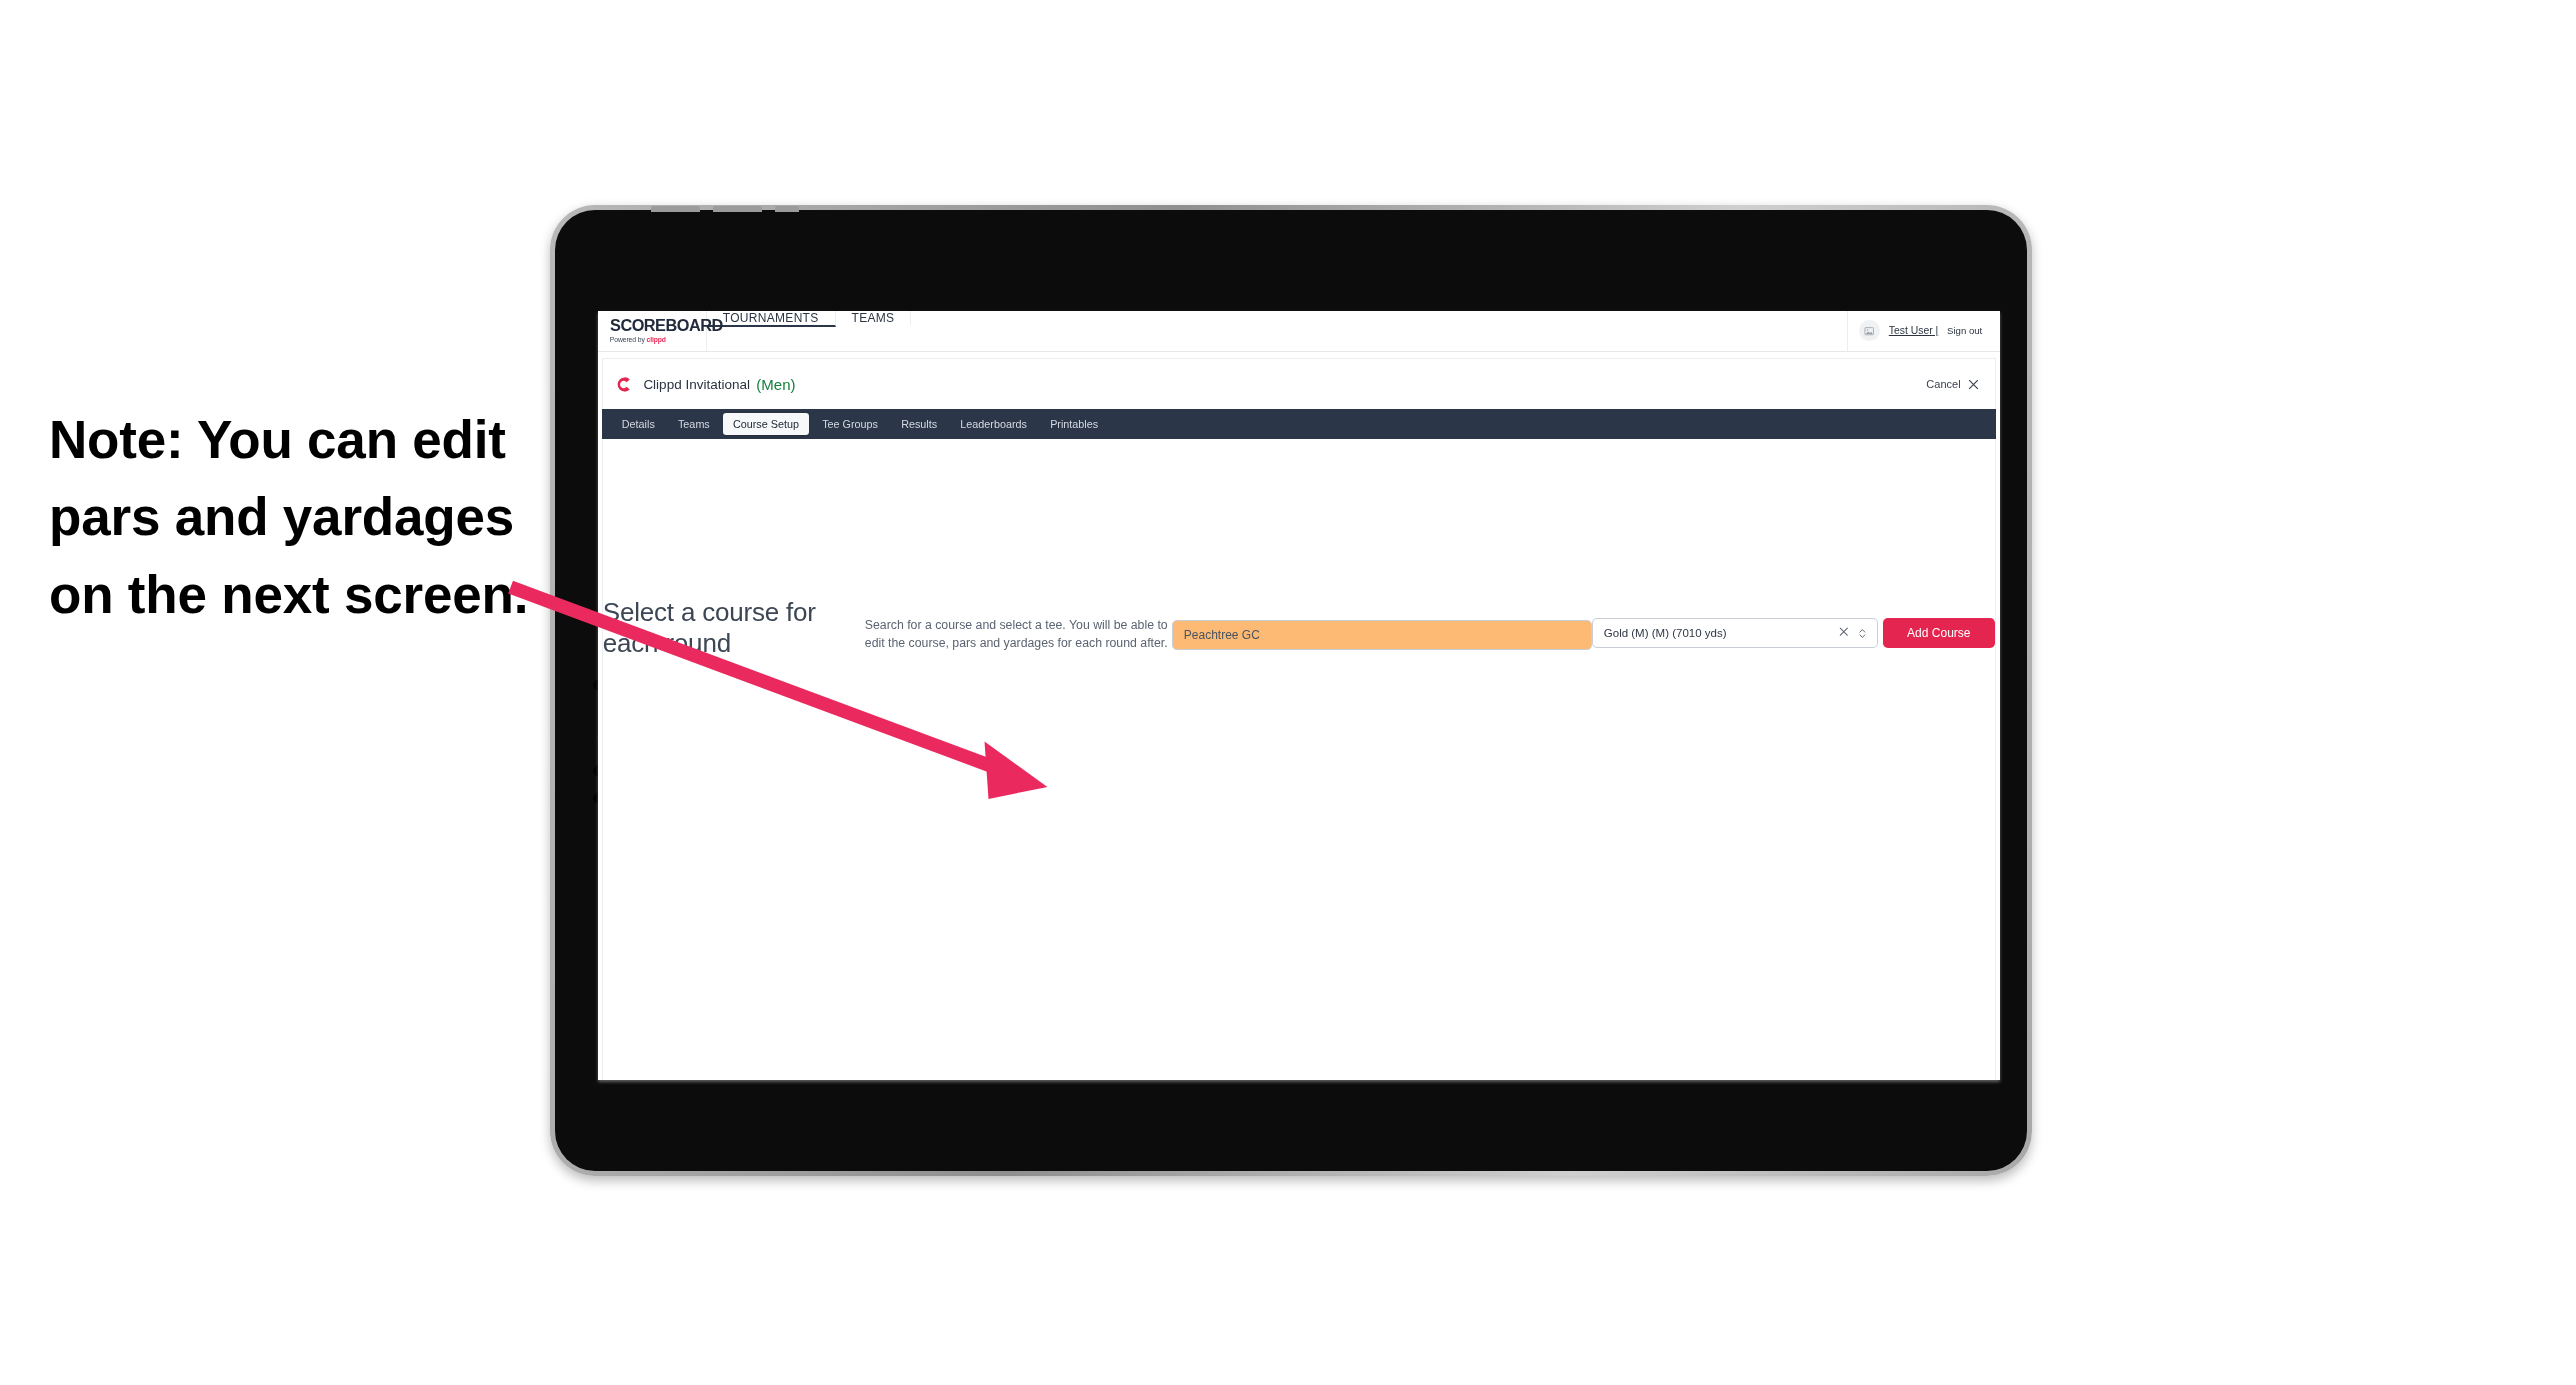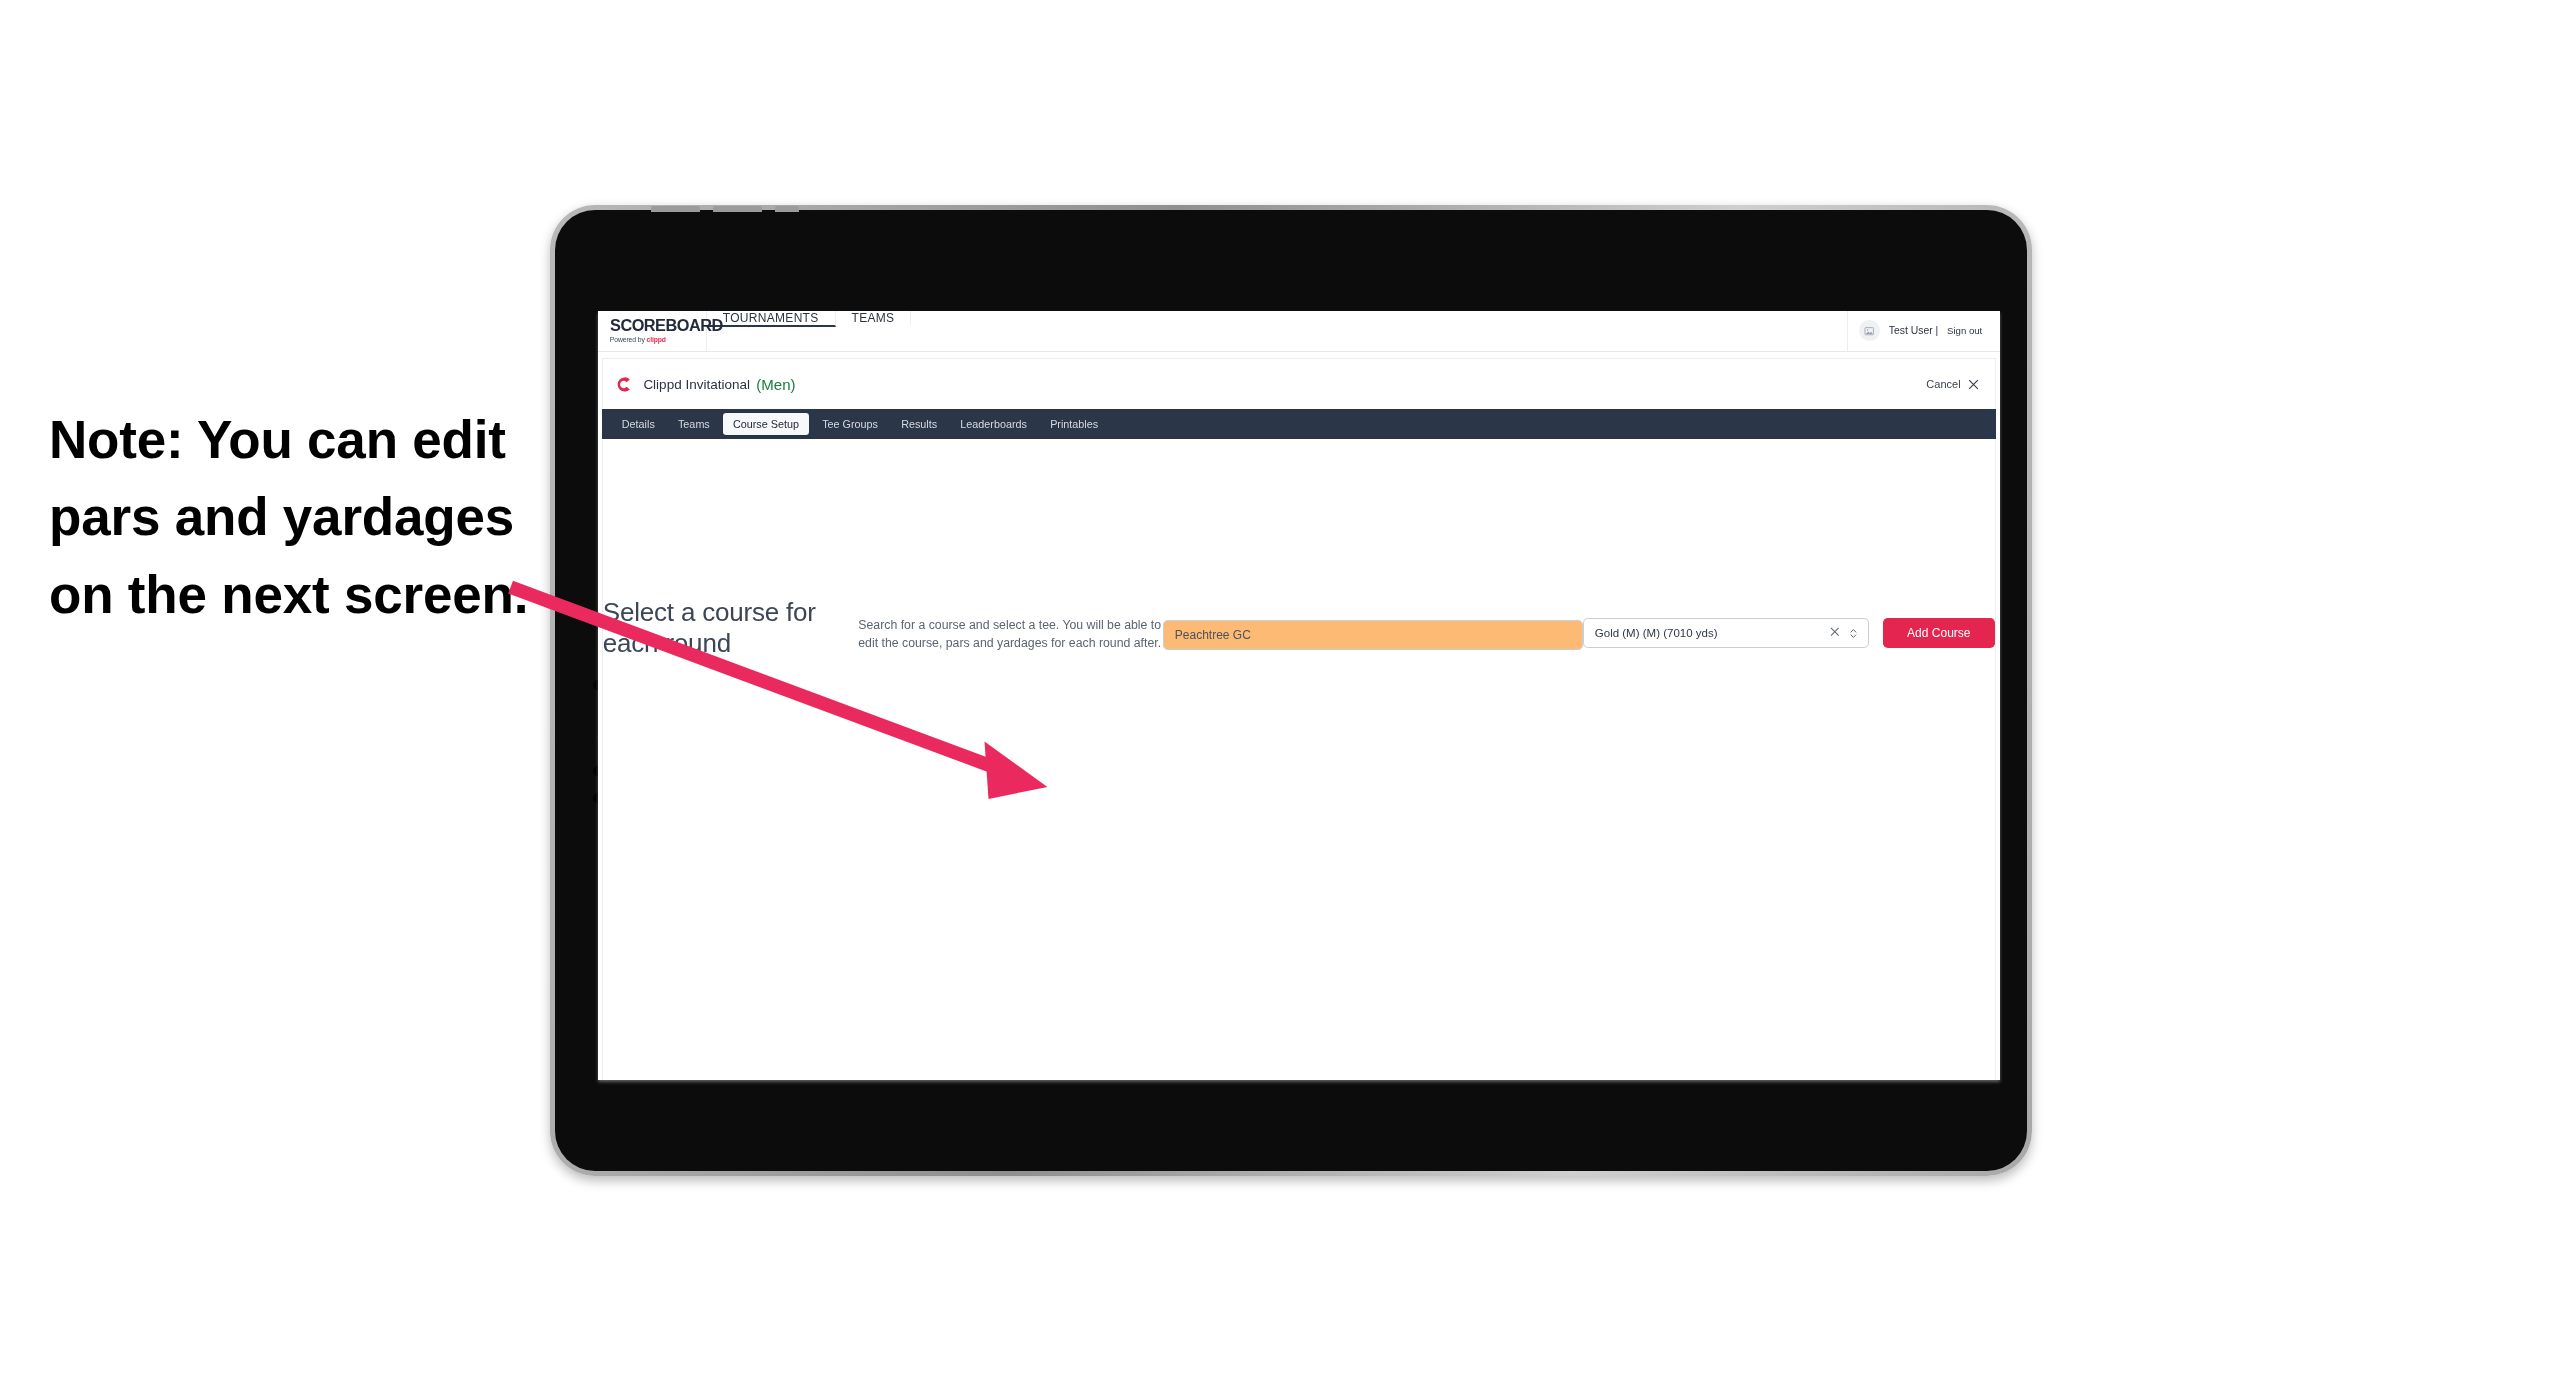--- a/index.html
+++ b/index.html
@@ -159,20 +159,21 @@
     border-radius: 50%;
     background: #f0f1f3;
     display: flex;
     align-items: center;
     justify-content: center;
   }
   .avatar svg { display: block; }
   .user-name {
     font-size: 10.4px;
     color: #2c3441;
+    text-decoration: underline;
   }
   .signout {
     font-size: 9.6px;
     color: #2c3441;
     cursor: pointer;
   }
 
   
   .tourn-card {
     margin: 6.4px 4px 0 4px;
@@ -282,21 +283,21 @@
     color: #4a5360;
     padding: 0 11px;
     font-family: "Liberation Sans", sans-serif;
     background: #fdba74;
     outline: none;
   }
   .select-row {
     margin-top: 11px;
     display: flex;
     align-items: center;
-    gap: 14px;
+    gap: 5px;
   }
   .tee-select {
     width: 286px;
     height: 30px;
     border: 0.8px solid #c9ced6;
     border-radius: 4.8px;
     box-sizing: border-box;
     display: flex;
     align-items: center;
     padding: 0 9.6px 0 11px;

